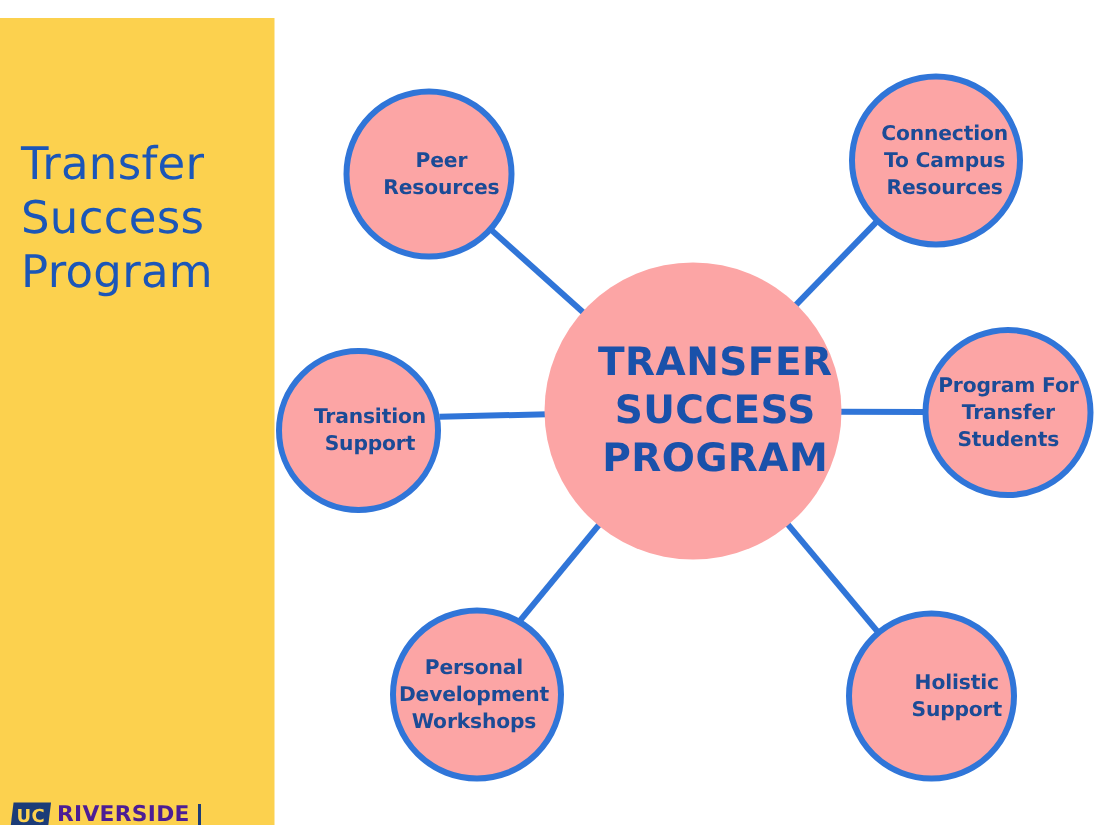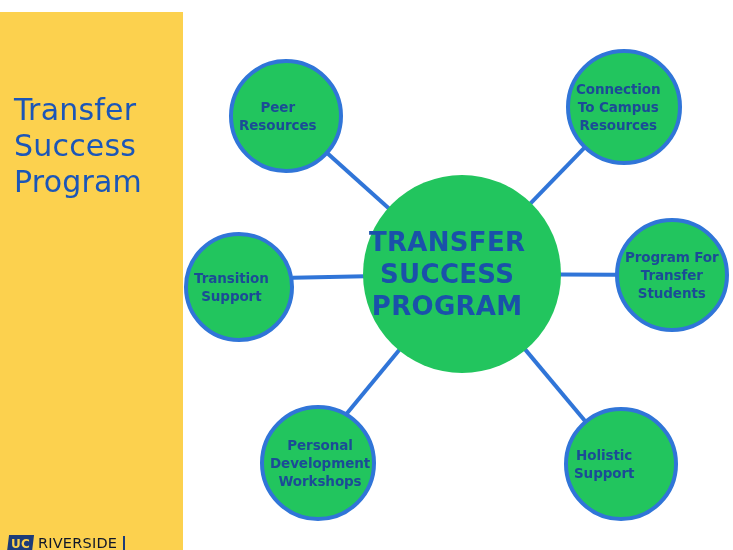--- a/index.html
+++ b/index.html
@@ -75,23 +75,23 @@
     font-size: 12px;
     width: 25px;
     height: 17px;
     letter-spacing: 0.3px;
     transform: skewX(-7deg);
     margin-right: 5px;
   }
   .logo-uc span { transform: skewX(7deg); display:block; }
   .logo-riverside {
     font-family: "DejaVu Sans", "Liberation Sans", sans-serif;
-    font-weight: normal;
+    font-weight: bold;
     font-size: 14.5px;
-    color: #0f172a;
+    color: #4c1d95;
     letter-spacing: 0.2px;
     line-height: 17px;
   }
   .logo-divider {
     width: 1.5px;
     height: 15px;
     background: #1C3C78;
     margin: 0 5px 0 6px;
   }
   .logo-sub {
@@ -114,24 +114,24 @@
     position: absolute;
     left: 0; top: 0;
     width: 733px; height: 550px;
     z-index: 2;
   }
 
   .node {
     position: absolute;
     box-sizing: border-box;
     border-radius: 50%;
-    background: #22c55e;
+    background: #fca5a5;
     display: flex;
     align-items: center;
-    justify-content: flex-start;
+    justify-content: flex-end;
     text-align: center;
     z-index: 3;
   }
   .node-sat {
     border: 4px solid #3075D8;
     color: #1B4B96;
     font-family: "DejaVu Sans", "Liberation Sans", sans-serif;
     font-weight: bold;
     font-size: 13.5px;
     line-height: 18px;

